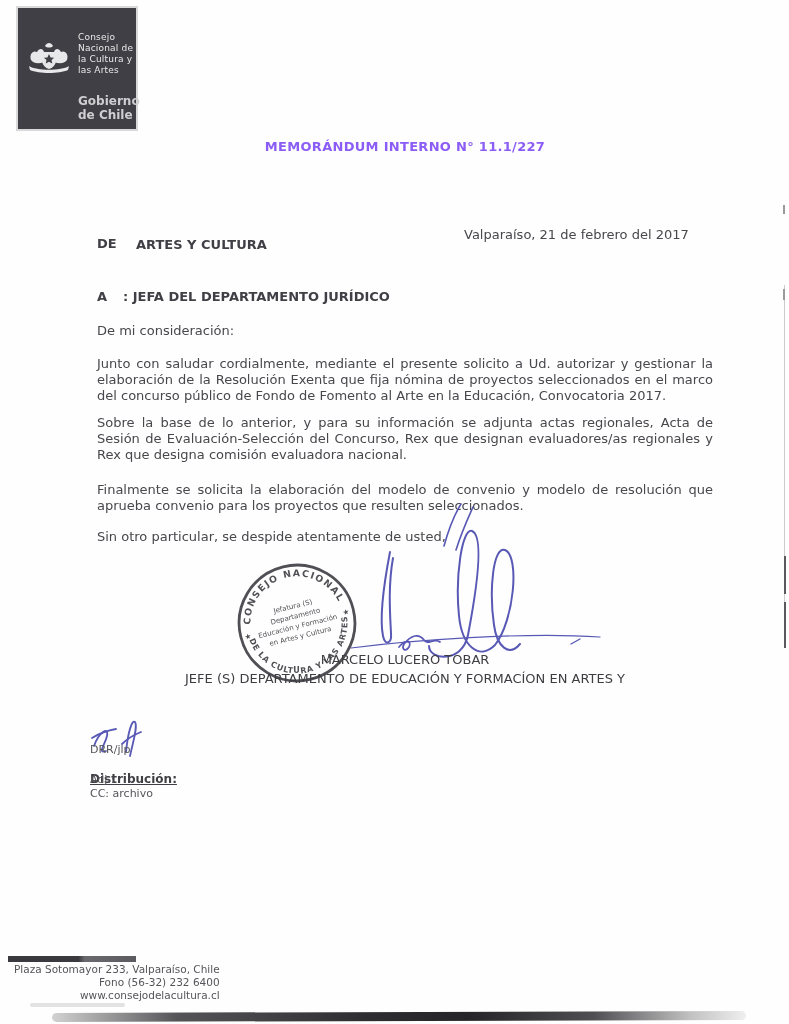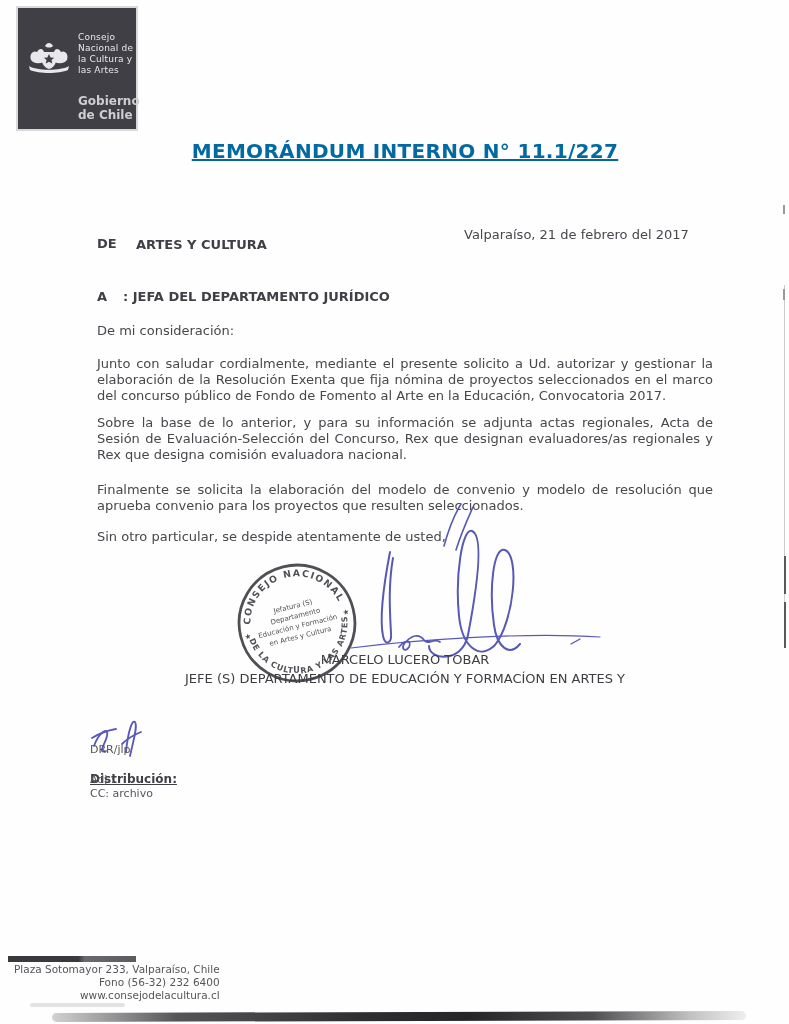--- a/index.html
+++ b/index.html
@@ -10,22 +10,22 @@
   }
   
   .logo{position:absolute;left:18px;top:8px;width:118px;height:121px;background:#3f3f45;
         box-shadow:0 0 0 2px #d9d9d9;}
   .logo .emblem{position:absolute;left:7px;top:30px;width:48px;height:48px;}
   .logo .orgtext{position:absolute;left:60px;top:24px;color:#e9e9ea;font-size:9px;
         font-weight:normal;line-height:11px;letter-spacing:.2px;}
   .logo .gob{position:absolute;left:60px;bottom:7px;color:#cfcfd2;font-size:12px;font-weight:bold;}
   
   .title{position:absolute;left:97px;top:139px;width:616px;text-align:center;
-         font-size:20px;font-weight:bold;letter-spacing:.3px;color:#0369a1;
-         text-decoration:underline;}
+         font-size:13px;font-weight:bold;letter-spacing:.3px;color:#8b5cf6;
+         }
   .dateline{position:absolute;left:464px;top:192px;font-size:13px;margin-top:35px;}
   .fromrow{position:absolute;left:97px;top:236px;font-size:13px;font-weight:bold;color:#3f3f45;}
   .fromrow .lbl{position:absolute;left:0;top:0;}
   .fromrow .val{margin-left:38px;line-height:18px;width:560px;}
   .fromrow .val .l2{margin-left:1px;}
   .torow{position:absolute;left:97px;top:289px;font-size:13px;font-weight:bold;color:#3f3f45;}
   .torow .val{margin-left:26px;}
   .torow .lbl{position:absolute;left:0;top:0;}
   
   .salutation{position:absolute;left:97px;top:323px;font-size:13px;}

